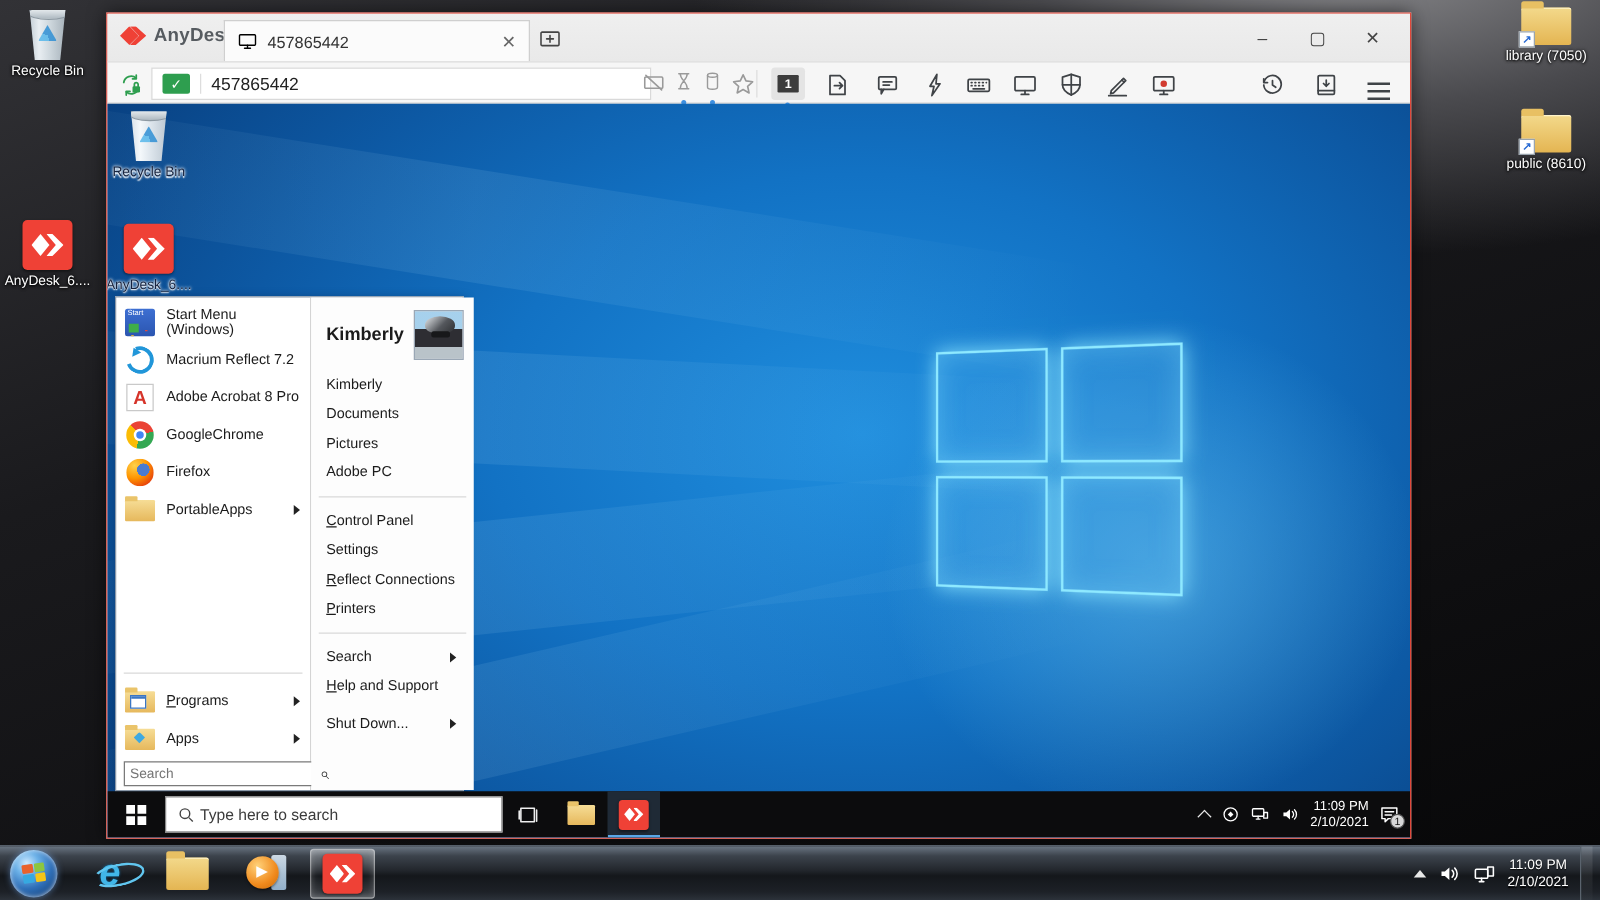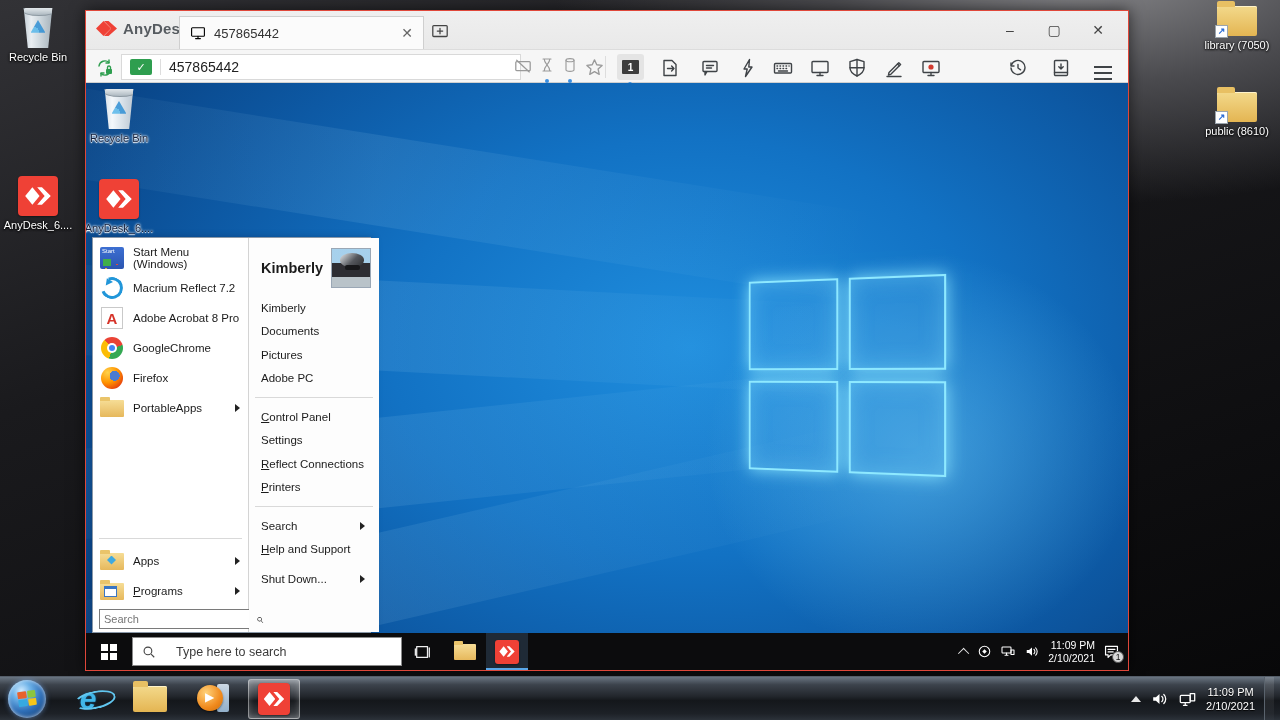--- a/index.html
+++ b/index.html
@@ -113,21 +113,21 @@
   #win-logo { position:absolute; left:655px; top:195px; width:205px; height:195px;
     transform:perspective(700px) rotateY(-16deg); display:grid; grid-template-columns:1fr 1fr; grid-template-rows:1fr 1fr; gap:11px; }
   #win-logo i { border:2px solid #8ee9ff; background:rgba(90,185,245,.20);
     box-shadow:0 0 16px rgba(140,230,255,.9), inset 0 0 22px rgba(140,230,255,.35); }
 
   
   #remote-taskbar { position:absolute; left:0; bottom:0; width:100%; height:37px; background:#0c0c0d; display:flex; align-items:center; }
   .r-start { width:46px; height:100%; display:flex; align-items:center; justify-content:center; }
   .winflag { width:16px; height:16px; display:grid; grid-template-columns:1fr 1fr; grid-template-rows:1fr 1fr; gap:2px; }
   .winflag i { background:#fff; }
-  .r-search { width:270px; height:29px; background:#fff; border:1px solid #8a8a8a; display:flex; align-items:center; gap:20px; padding:0 9px; }
+  .r-search { width:270px; height:29px; background:#fff; border:1px solid #8a8a8a; display:flex; align-items:center; gap:4px; padding:0 9px; }
   .r-search svg { width:14px; height:14px; stroke:#444; fill:none; stroke-width:1.6; }
   .r-search span { font-size:12.5px; color:#3b3b3b; }
   .r-task { width:42px; height:100%; display:flex; align-items:center; justify-content:center; color:#eee; }
   .r-task.active { background:#1f2a36; box-shadow:inset 0 -2px 0 #5aa7e8; }
   .r-tray { margin-left:auto; display:flex; align-items:center; gap:8px; color:#fff; padding-right:8px; height:100%; }
   .r-clock { font-size:10.5px; line-height:13px; text-align:right; }
   .chev-up { width:8px; height:8px; border-left:1.6px solid #e8e8e8; border-top:1.6px solid #e8e8e8; transform:rotate(45deg) translateY(2px); }
   .notif-badge { position:absolute; right:-4px; bottom:-3px; width:12px; height:12px; background:#d8d8d8; color:#111;
     border-radius:50%; font-size:8.5px; display:flex; align-items:center; justify-content:center; border:1px solid #555; }
 
@@ -405,30 +405,30 @@
             <span class="ico">
                 <span class="mini-folder"></span>
               </span>
             <span class="lbl2">PortableApps</span>
             <span class="sm-arrow"></span>
           </div>
           <div style="flex:1"></div>
           <div class="sm-sep"></div>
           <div class="sm-item">
             <span class="ico">
+                <span class="mini-folder prog"></span>
+              </span>
+            <span class="lbl2 ak">Programs</span>
+            <span class="sm-arrow"></span>
+          </div>
+          <div class="sm-item">
+            <span class="ico">
                 <span class="mini-folder apps"></span>
               </span>
             <span class="lbl2">Apps</span>
-            <span class="sm-arrow"></span>
-          </div>
-          <div class="sm-item">
-            <span class="ico">
-                <span class="mini-folder prog"></span>
-              </span>
-            <span class="lbl2 ak">Programs</span>
             <span class="sm-arrow"></span>
           </div>
           <div class="sm-search">
             <input placeholder="Search" style="">
             <span class="mag">⌕</span>
           </div>
         </div>
         <div class="sm-right">
           <div class="sm-head">
             <span class="uname">Kimberly</span>

